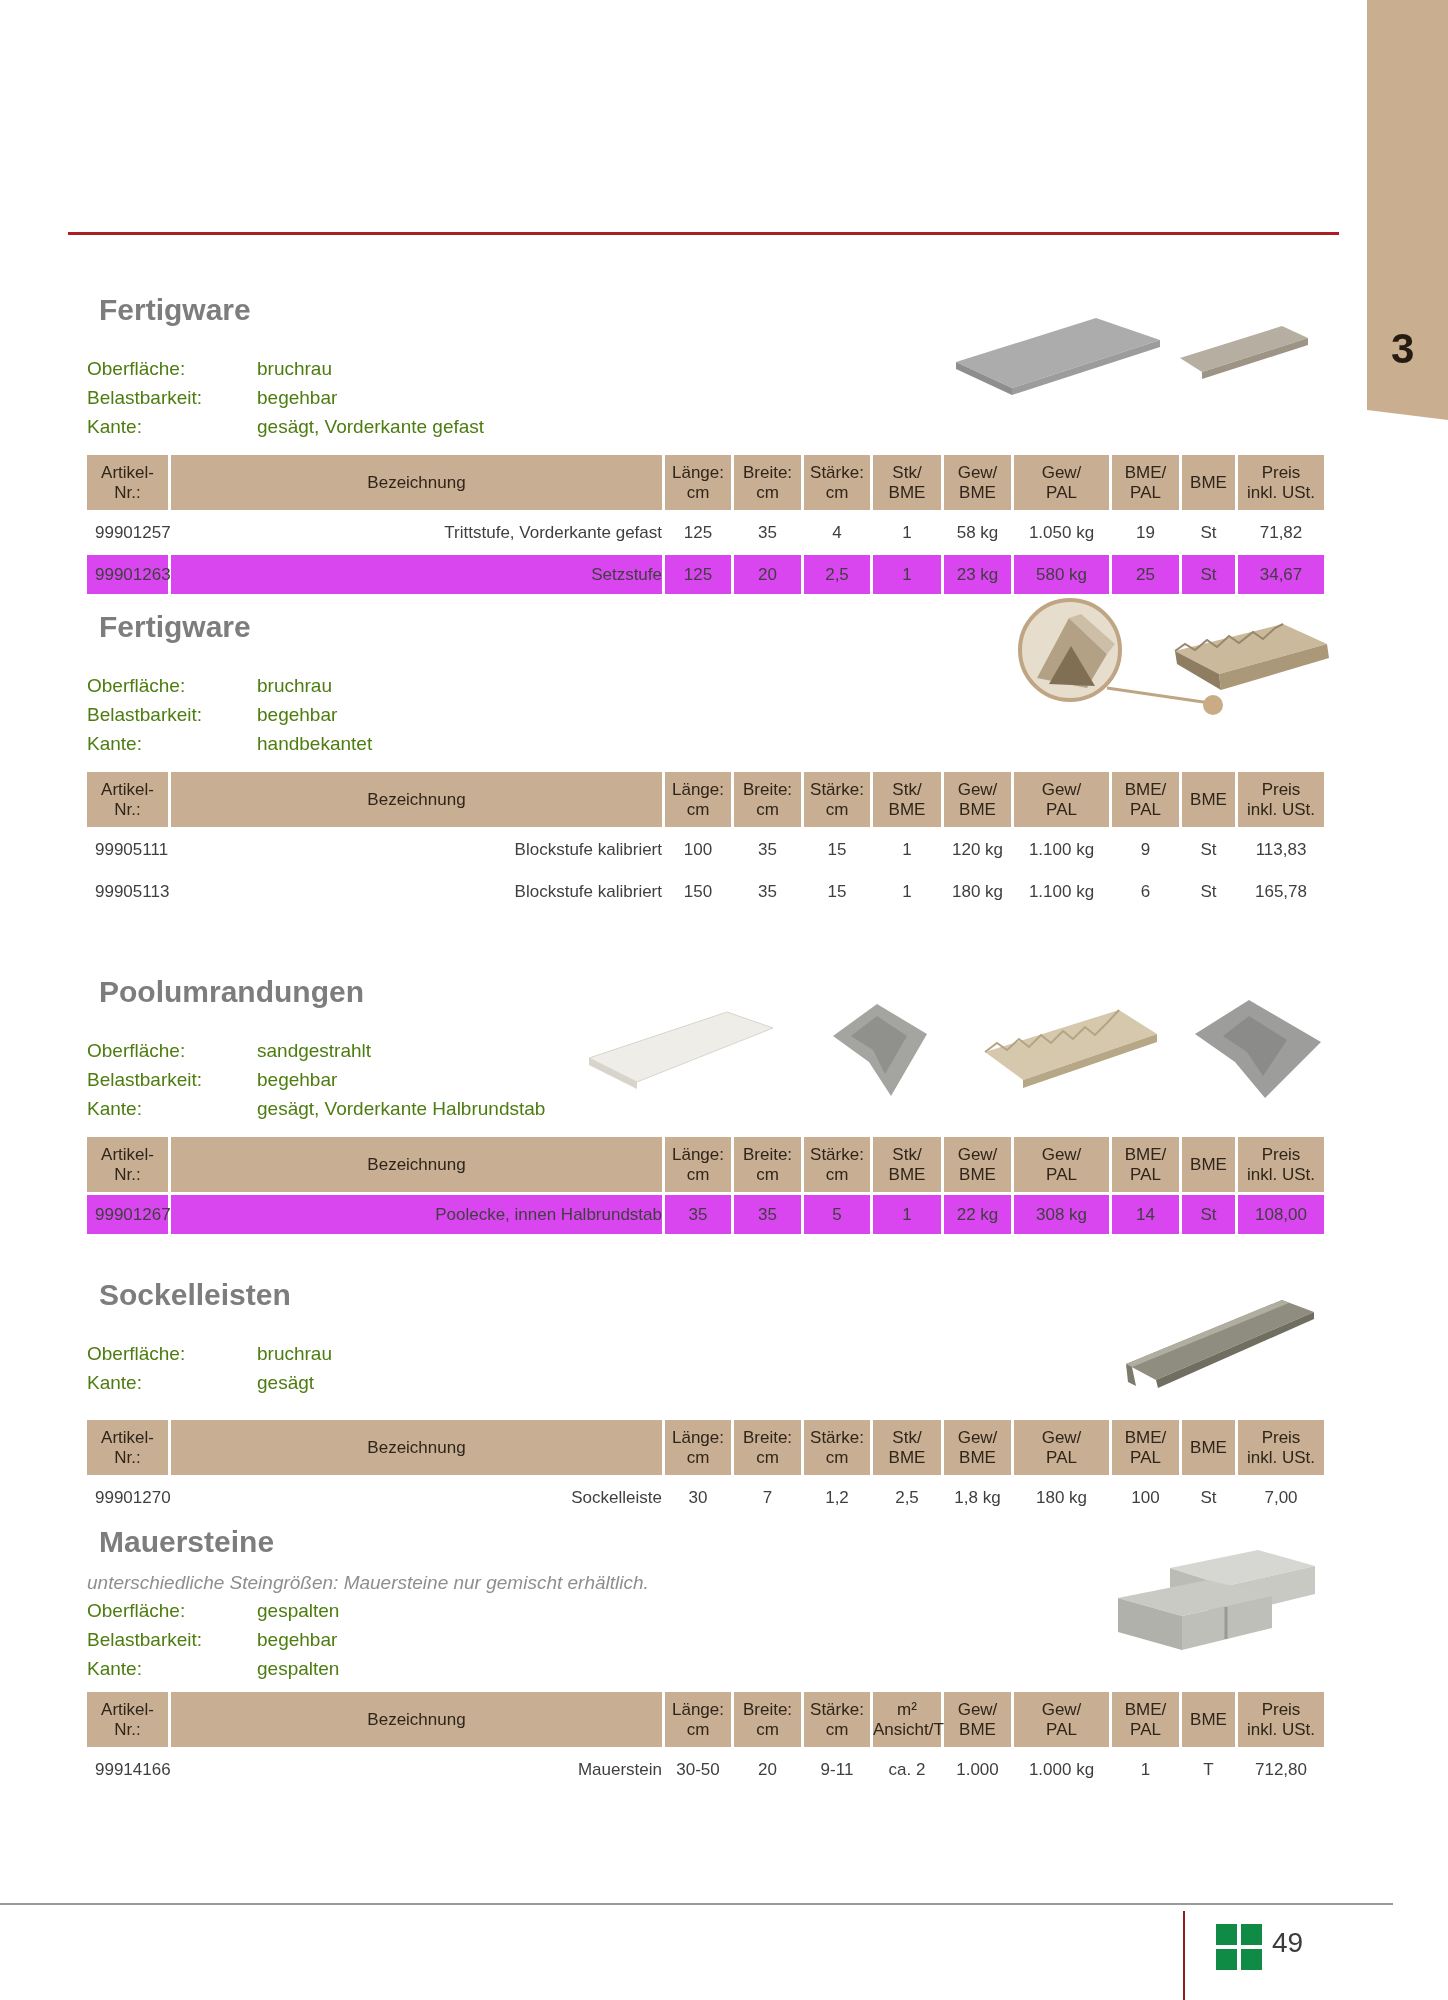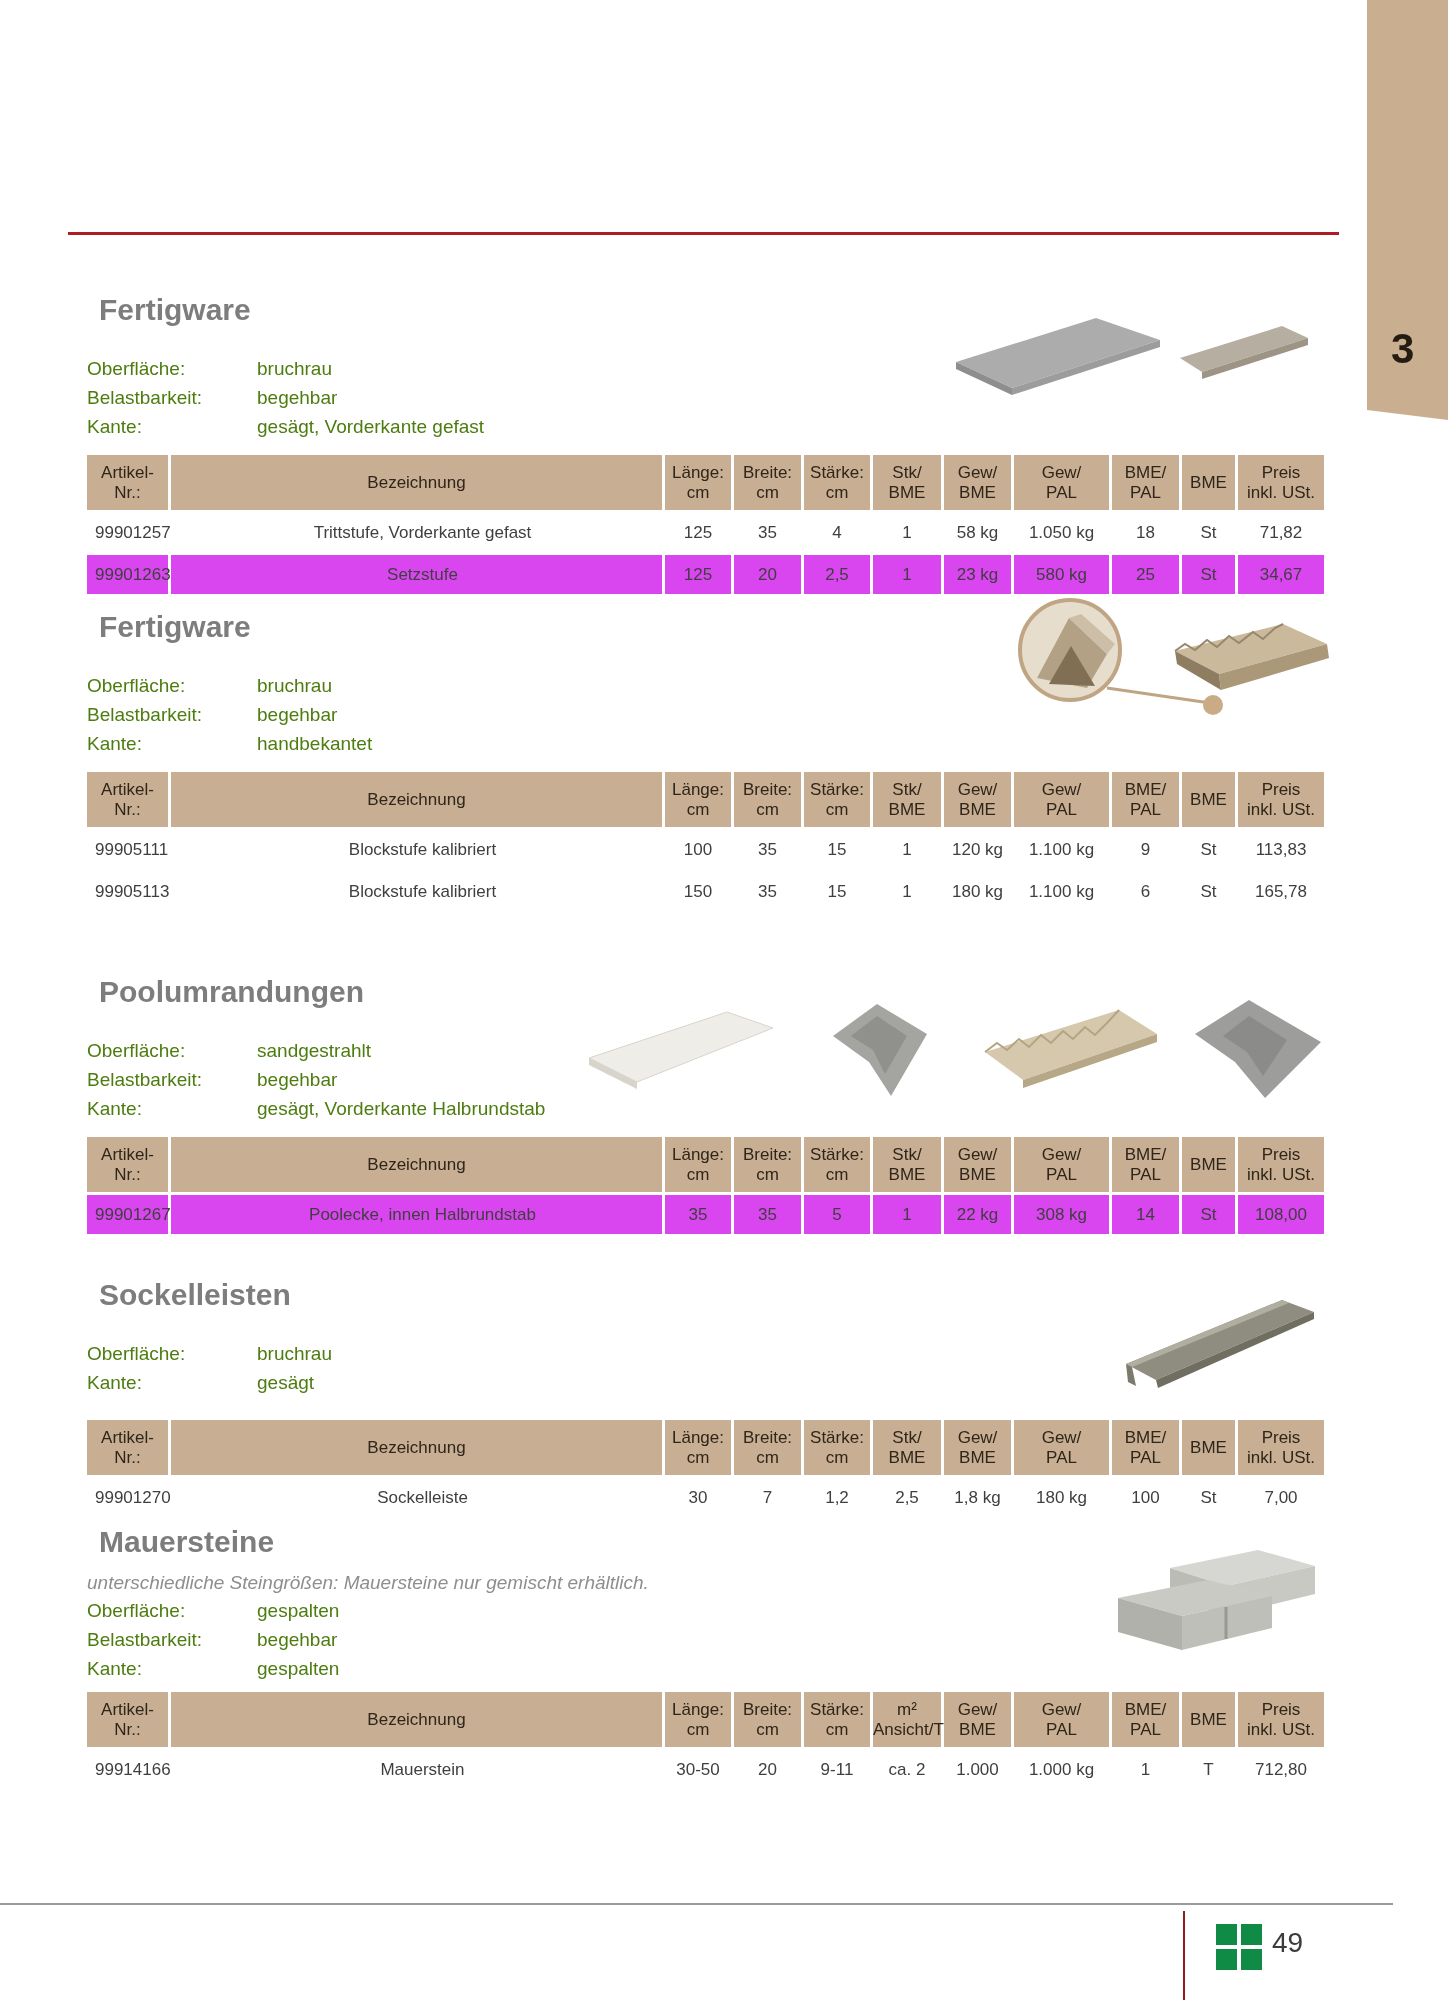--- a/index.html
+++ b/index.html
@@ -36,21 +36,21 @@
   .catalog th {
     background:#c8af94; color:#2f2519; font-size:17px; line-height:20px; font-weight:400;
     height:55px; text-align:center; vertical-align:middle; padding:0;
   }
   .catalog td {
     font-size:17px; color:#3f3f3f; height:39px; text-align:center; vertical-align:middle; padding:0;
     background:transparent;
   }
   .catalog tr.alt td { background:#d946ef; }
   .catalog td.cell-artikel { text-align:left; padding-left:8px;margin-left:16px; }
-  .catalog td.cell-left    { text-align:center; padding-left:12px; }
+  .catalog td.cell-left    { text-align:right; padding-left:12px; }
   
   .pimg { position:absolute; }
   #img-s1 { left:950px;  top:298px;  }
   #img-s2 { left:1015px; top:596px;  }
   #img-s3 { left:585px;  top:988px;  }
   #img-s4 { left:1122px; top:1286px; }
   #img-s5 { left:1110px; top:1540px; }
   
   .footer-line  { position:absolute; left:0; top:1903px; width:1393px; height:2px; background:#9b9b9b; }
   .footer-vline { position:absolute; left:1183px; top:1911px; width:2px; height:89px; background:#8e1b1e; }
@@ -142,21 +142,21 @@
         <tbody>
           <tr>
             <td class="cell-artikel">99901257</td>
             <td class="cell-left">Trittstufe, Vorderkante gefast</td>
             <td>125</td>
             <td>35</td>
             <td>4</td>
             <td>1</td>
             <td>58 kg</td>
             <td>1.050 kg</td>
-            <td>18</td>
+            <td>19</td>
             <td>St</td>
             <td>71,82</td>
           </tr>
           <tr class="alt">
             <td class="cell-artikel">99901263</td>
             <td class="cell-left">Setzstufe</td>
             <td>125</td>
             <td>20</td>
             <td>2,5</td>
             <td>1</td>

